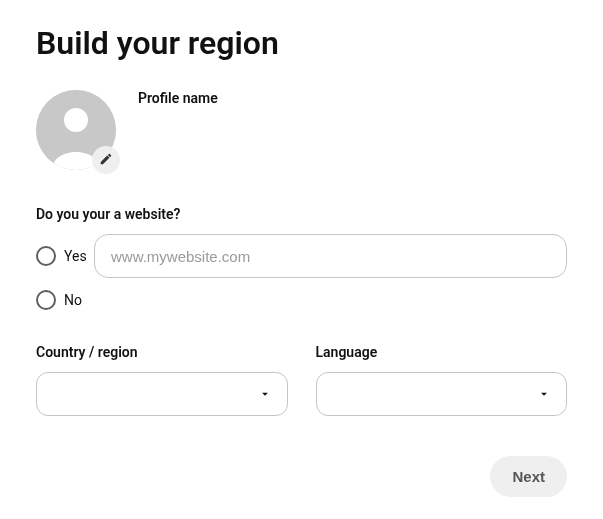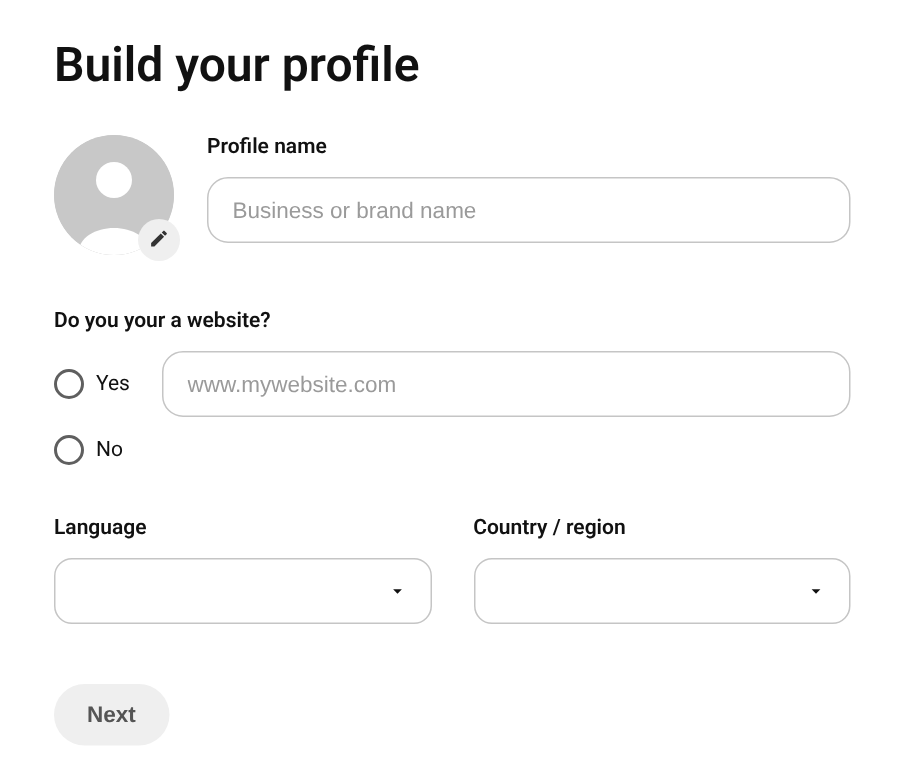--- a/index.html
+++ b/index.html
@@ -67,21 +67,20 @@
       padding: 0 16px;
       font-size: 15px;
       color: #111;
       background: #fff;
     }
     .text-input::placeholder { color: #9a9a9a; }
     .website-section { margin-bottom: 34px; }
     .website-row {
       display: flex;
       align-items: center;
-      gap: 14px;
       margin-bottom: 12px;
     }
     .radio-opt {
       display: flex;
       align-items: center;
       gap: 8px;
       cursor: pointer;
       width: 58px;
     }
     .radio-circle {
@@ -118,58 +117,57 @@
     .chevron {
       width: 16px;
       height: 16px;
       display: flex;
       align-items: center;
       justify-content: center;
     }
     .chevron svg { width: 14px; height: 14px; fill: #111; }
     .footer-row {
       display: flex;
-      justify-content: flex-start;
+      justify-content: flex-end;
     }
     .next-btn {
       background: #efefef;
       color: #555;
       border: none;
       border-radius: 22px;
       padding: 12px 22px;
       font-size: 15px;
       font-weight: 600;
       cursor: pointer;
     }
   </style>
 </head>
 <body>
 
-<h1 class="page-title">Build your profile</h1>
+<h1 class="page-title">Build your region</h1>
 
 <div class="profile-row">
   <div class="avatar-wrap">
     <div class="avatar">
       <svg viewBox="0 0 80 80">
         <circle cx="40" cy="40" r="40" fill="#c8c8c8"></circle>
         <circle cx="40" cy="30" r="12" fill="#fff"></circle>
         <path d="M16 80 C16 56 64 56 64 80 Z" fill="#fff"></path>
       </svg>
     </div>
     <div class="edit-badge">
       <span>
         <svg viewBox="0 0 24 24">
             <path d="M3 17.25V21h3.75L17.81 9.94l-3.75-3.75L3 17.25zM20.71 7.04a1 1 0 0 0 0-1.41l-2.34-2.34a1 1 0 0 0-1.41 0l-1.83 1.83 3.75 3.75 1.83-1.83z"></path>
           </svg>
       </span>
     </div>
   </div>
   <div class="profile-name-col">
     <label class="field-label">Profile name</label>
-    <input class="text-input" type="text" placeholder="Business or brand name" style="">
   </div>
 </div>
 
 <div class="website-section">
   <label class="field-label">Do you your a website?</label>
   <div class="website-row">
     <div class="radio-opt">
       <span class="radio-circle"></span>
       <span class="radio-label">Yes</span>
     </div>
@@ -177,39 +175,39 @@
       <input class="text-input" type="text" placeholder="www.mywebsite.com" style="">
     </div>
   </div>
   <div class="radio-opt">
     <span class="radio-circle"></span>
     <span class="radio-label">No</span>
   </div>
 </div>
 
 <div class="region-row">
+  <div class="region-col">
+    <label class="field-label">Country / region</label>
+    <div class="select-wrap">
+      <span class="select-value"></span>
+      <span class="chevron">
+        <svg viewBox="0 0 24 24">
+            <path d="M7 10l5 5 5-5z"></path>
+          </svg>
+      </span>
+    </div>
+  </div>
   <div class="region-col">
     <label class="field-label">Language</label>
     <div class="select-wrap">
       <span class="select-value"></span>
       <span class="chevron">
         <svg viewBox="0 0 24 24">
             <path d="M7 10l5 5 5-5z"></path>
           </svg>
       </span>
     </div>
   </div>
-  <div class="region-col">
-    <label class="field-label">Country / region</label>
-    <div class="select-wrap">
-      <span class="select-value"></span>
-      <span class="chevron">
-        <svg viewBox="0 0 24 24">
-            <path d="M7 10l5 5 5-5z"></path>
-          </svg>
-      </span>
-    </div>
-  </div>
 </div>
 
 <div class="footer-row">
   <button class="next-btn">Next</button>
 </div>
 
 </body></html>

